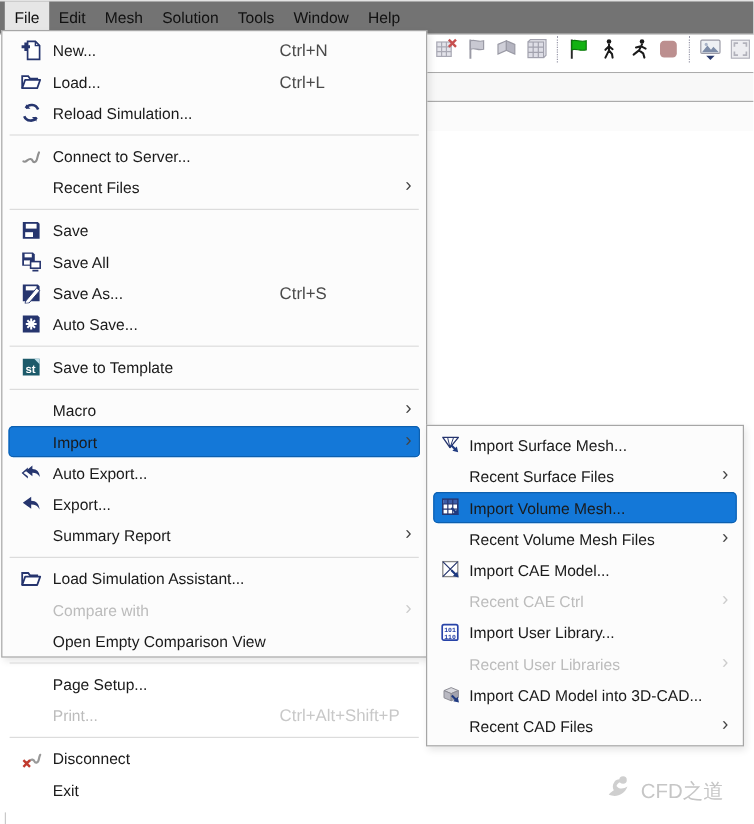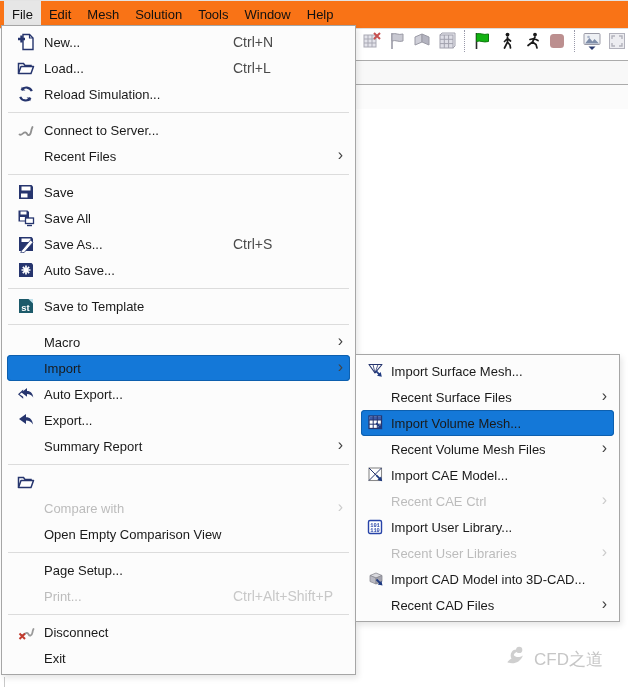--- a/index.html
+++ b/index.html
@@ -2,37 +2,37 @@
 <html><head>
 <meta charset="utf-8">
 <style>
   *{box-sizing:border-box}
   html,body{margin:0;padding:0}
   body{background:#fff;font-family:"Liberation Sans","DejaVu Sans",sans-serif}
   #app{position:relative;width:628px;height:687px;background:#fff;overflow:hidden;border-top:1px solid #e3e3e3}
 
   
   #menubar{position:absolute;left:0;top:0;width:100%;height:28px;display:flex;align-items:stretch;
-           padding-left:4px;background:#f97316;border-bottom:1px solid #dcdcdc;font-size:13px;color:#111}
+           padding-left:4px;background:#737373;border-bottom:1px solid #dcdcdc;font-size:13px;color:#111}
   .mb-item{display:flex;align-items:center;padding:0 8px;cursor:default}
   .mb-item.active{background:#e6e6e6}
 
   
   #toolbar{position:absolute;left:352px;top:25px;height:30px;display:flex;align-items:center;gap:5px}
   .tb-btn{display:flex;align-items:center;justify-content:center}
   .tb-sep{width:1px;height:22px;border-left:1px dotted #99a;margin:0 2px}
 
   
   .hline{position:absolute;height:1px;background:#ababab}
   .band{position:absolute}
 
   
   .menu-panel{position:absolute;background:#fcfcfc;border:1px solid #a6a6a6;padding:3px 0;
               box-shadow:2px 3px 6px rgba(0,0,0,.10)}
-  #file-menu{left:1px;top:24px;width:355px;height:650px;z-index:20}
+  #file-menu{left:1px;top:24px;width:355px;height:523px;z-index:20}
   #import-submenu{left:355px;top:353px;width:265px;z-index:30}
   .mi{position:relative;display:flex;align-items:center;height:26px;margin:0 5px;border-radius:4px;
       font-size:13px;color:#1a1a1a;white-space:nowrap;cursor:default}
   .mi.hl{background:#1478d8;box-shadow:inset 0 0 0 1px #0d5fae}
   .mi.dis{color:#bcbcbc}
   .ic{display:flex;align-items:flex-end;justify-content:center;flex:0 0 auto}
   #file-menu .ic{width:37px}
   #import-submenu .ic{width:30px}
   .ic svg{display:block}
   .lbl{flex:0 0 auto}
@@ -271,20 +271,21 @@
         <span class="chev">›</span>
       </div>
       <div class="msep"></div>
       <div class="mi">
         <span class="ic">
           <svg viewBox="0 0 18 18" width="18" height="18">
             <path d="M1.5 14.5V4.5h5l1.5 2h6v1.5" fill="#fff" stroke="#26356e" stroke-width="1.5"></path>
             <path d="M1.5 14.5l2.5-7h12.5l-2.5 7z" fill="#fff" stroke="#26356e" stroke-width="1.5" stroke-linejoin="round"></path>
           </svg>
         </span>
+        <span class="lbl">Load Simulation Assistant...</span>
       </div>
       <div class="mi dis">
         <span class="ic"></span>
         <span class="lbl">Compare with</span>
         <span class="chev">›</span>
       </div>
       <div class="mi">
         <span class="ic"></span>
         <span class="lbl">Open Empty Comparison View</span>
       </div>

